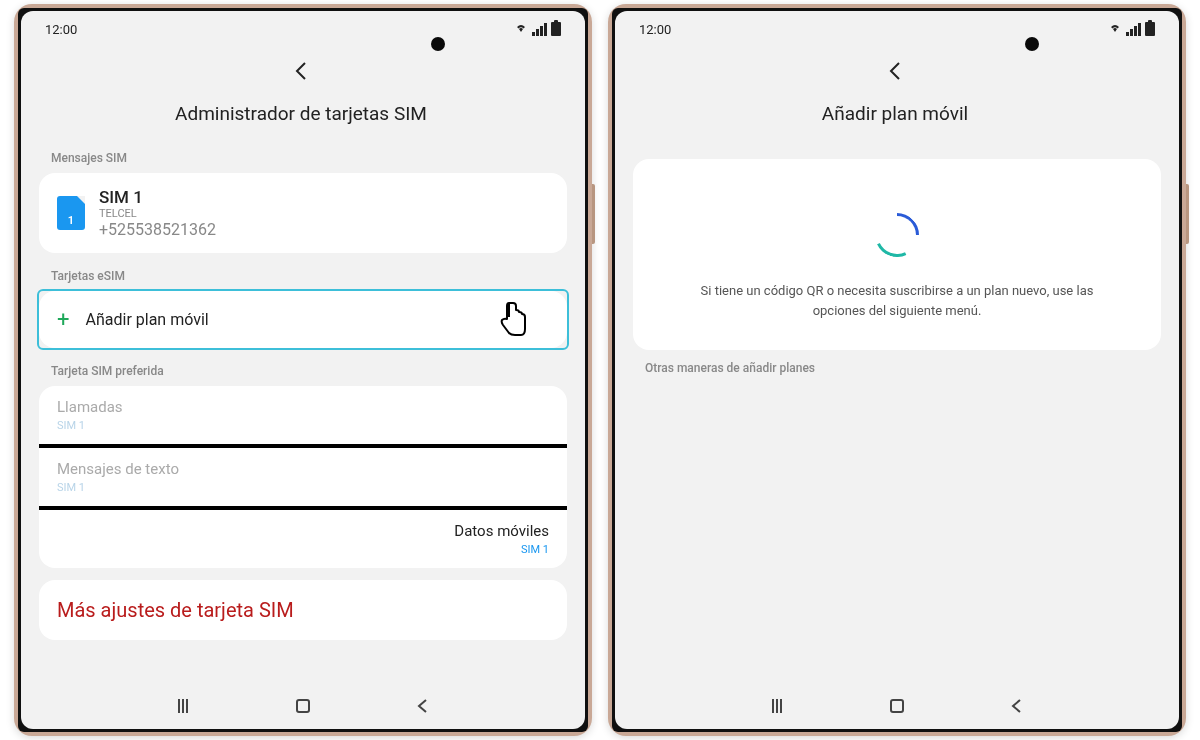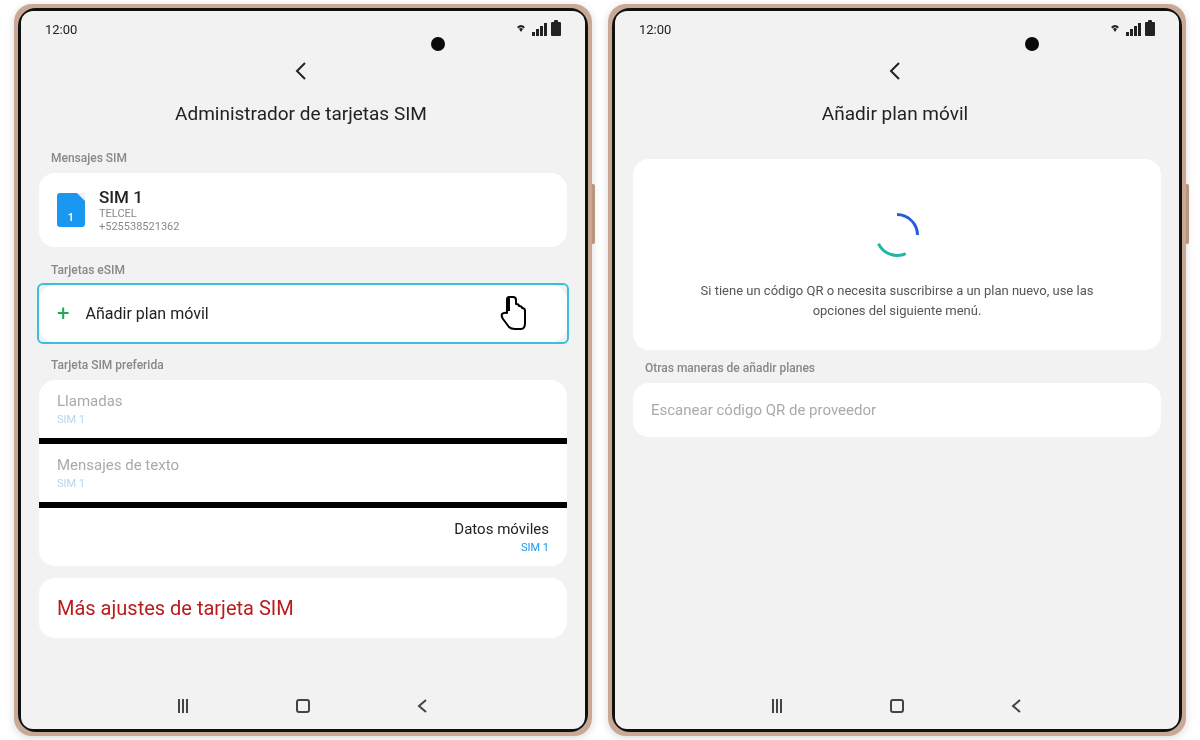--- a/index.html
+++ b/index.html
@@ -1,18 +1,18 @@
 <!DOCTYPE html>
 <html><head>
   <meta charset="utf-8">
   <style>
     * { margin: 0; padding: 0; box-sizing: border-box; font-family: -apple-system, BlinkMacSystemFont, 'Segoe UI', Roboto, sans-serif; }
     body { background: #fff; width: 1200px; height: 740px; display: flex; justify-content: center; align-items: center; gap: 16px; }
     .device { width: 578px; height: 732px; background: #c9a896; border-radius: 18px; padding: 4px; position: relative; box-shadow: 0 2px 8px rgba(0,0,0,0.15); }
-    .device-inner { width: 100%; height: 100%; background: #101010; border-radius: 18px; padding: 3px; position: relative; }
+    .device-inner { width: 100%; height: 100%; background: #101010; border-radius: 6px; padding: 3px; position: relative; }
     .side-button { position: absolute; right: -3px; top: 180px; width: 3px; height: 60px; background: #b89680; border-radius: 0 2px 2px 0; }
     .screen { width: 100%; height: 100%; background: #f2f2f2; border-radius: 12px; overflow: hidden; position: relative; display: flex; flex-direction: column; }
     .camera { position: absolute; top: 26px; right: 140px; width: 14px; height: 14px; background: #0a0a0a; border-radius: 50%; z-index: 10; }
     .status-bar { height: 36px; display: flex; justify-content: space-between; align-items: center; padding: 0 24px 0 24px; font-size: 13px; color: #222; }
     .status-left { font-weight: 400; }
     .status-right { display: flex; align-items: center; gap: 4px; }
     .status-icon { display: inline-block; }
     .signal-bars { display: inline-flex; align-items: flex-end; gap: 1px; }
     .signal-bars span { width: 3px; background: #222; }
     .signal-bars span:nth-child(1) { height: 4px; }
@@ -26,26 +26,26 @@
     .header-title { font-size: 19px; color: #222; font-weight: 400; }
     .content { flex: 1; padding: 0 18px; overflow: hidden; }
     .section-label { font-size: 12px; color: #888; font-weight: 500; padding: 8px 12px 8px 12px; }
     .card { background: #fff; border-radius: 16px; margin-bottom: 8px; }
     .sim-row { display: flex; align-items: center; padding: 14px 18px; gap: 14px; }
     .sim-icon { width: 28px; height: 34px; background: #1a97f0; border-radius: 3px 3px 3px 3px; position: relative; display: flex; align-items: flex-end; justify-content: center; color: #fff; font-size: 11px; font-weight: 600; padding-bottom: 3px; }
     .sim-icon::before { content: ''; position: absolute; top: 0; right: 0; width: 0; height: 0; border-top: 8px solid #f2f2f2; border-left: 8px solid transparent; }
     .sim-info { display: flex; flex-direction: column; }
     .sim-name { font-size: 17px; color: #222; font-weight: 500; }
     .sim-carrier { font-size: 11px; color: #888; }
-    .sim-phone { font-size: 11px; color: #888; }
+    .sim-phone { font-size: 16px; color: #888; }
     .add-row { display: flex; align-items: center; padding: 16px 18px; gap: 16px; position: relative; }
     .add-row.highlighted { outline: 2px solid #3dbfd9; border-radius: 4px; }
     .plus-icon { font-size: 22px; color: #1fa85a; font-weight: 400; }
     .add-label { font-size: 16px; color: #222; }
-    .pref-item { padding: 12px 18px; border-bottom: 6px solid #000000; }
+    .pref-item { padding: 12px 18px; border-bottom: 4px solid #000000; }
     .pref-item:last-child { border-bottom: none; text-align: right; }
     .pref-label { font-size: 15px; color: #aaa; }
     .pref-label.active { color: #222; }
     .pref-value { font-size: 11px; color: #b8d4e8; margin-top: 3px; }
     .pref-value.active { color: #1a97f0; }
     .more-row { padding: 18px 18px; font-size: 20px; color: #b91c1c; }
     .loading-card { background: #fff; border-radius: 16px; padding: 40px 30px 30px 30px; text-align: center; margin-top: 16px; }
     .spinner { width: 44px; height: 44px; margin: 14px auto 24px auto; position: relative; }
     .spinner-arc { position: absolute; width: 100%; height: 100%; border: 3px solid transparent; border-radius: 50%; }
     .spinner-arc.blue { border-top-color: #2a5bd7; transform: rotate(45deg); }
@@ -192,23 +192,20 @@
       </div>
       <div class="content">
         <div class="loading-card">
           <div class="spinner">
             <div class="spinner-arc blue"></div>
             <div class="spinner-arc teal"></div>
           </div>
           <div class="loading-desc">Si tiene un código QR o necesita suscribirse a un plan nuevo, use las opciones del siguiente menú.</div>
         </div>
         <div class="section-label" style="margin-top:3px;">Otras maneras de añadir planes</div>
-        <div class="card">
-          <div class="scan-row">Escanear código QR de proveedor</div>
-        </div>
       </div>
       <div class="nav-bar">
         <div class="nav-btn">
             <div class="nav-recents">
               <span></span>
               <span></span>
               <span></span>
             </div>
           </div>
         <div class="nav-btn">

